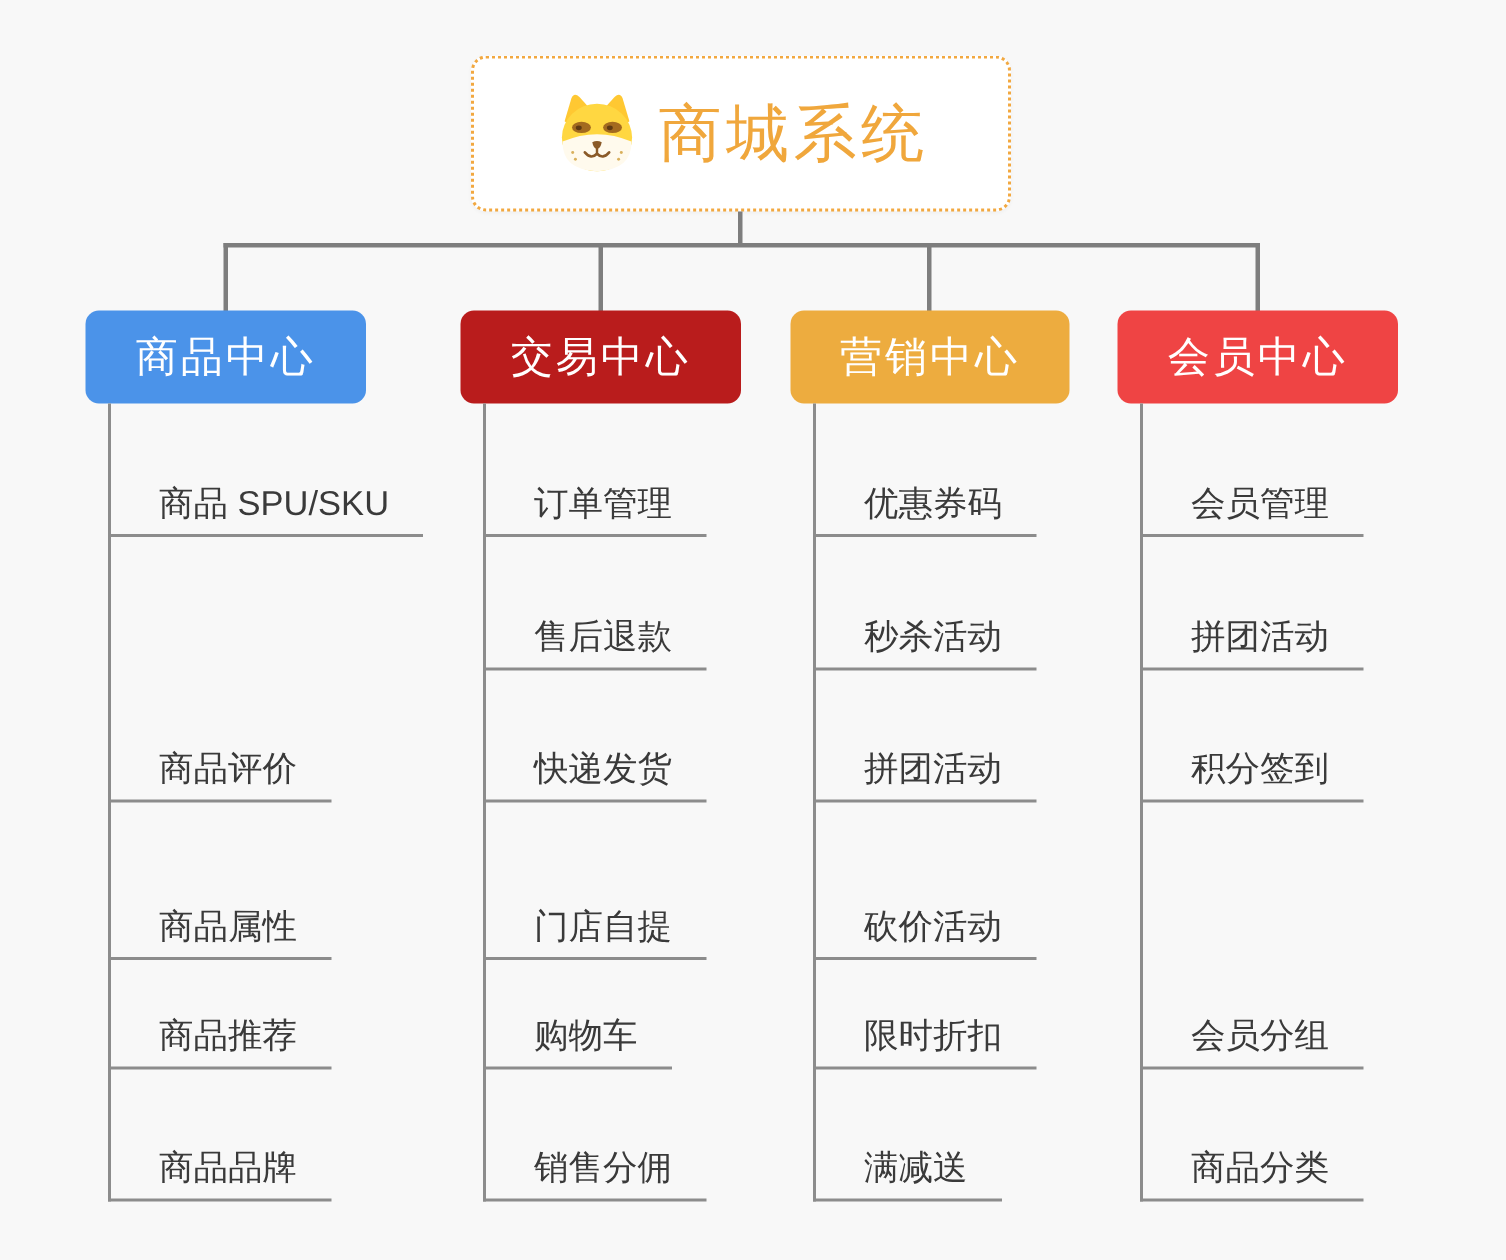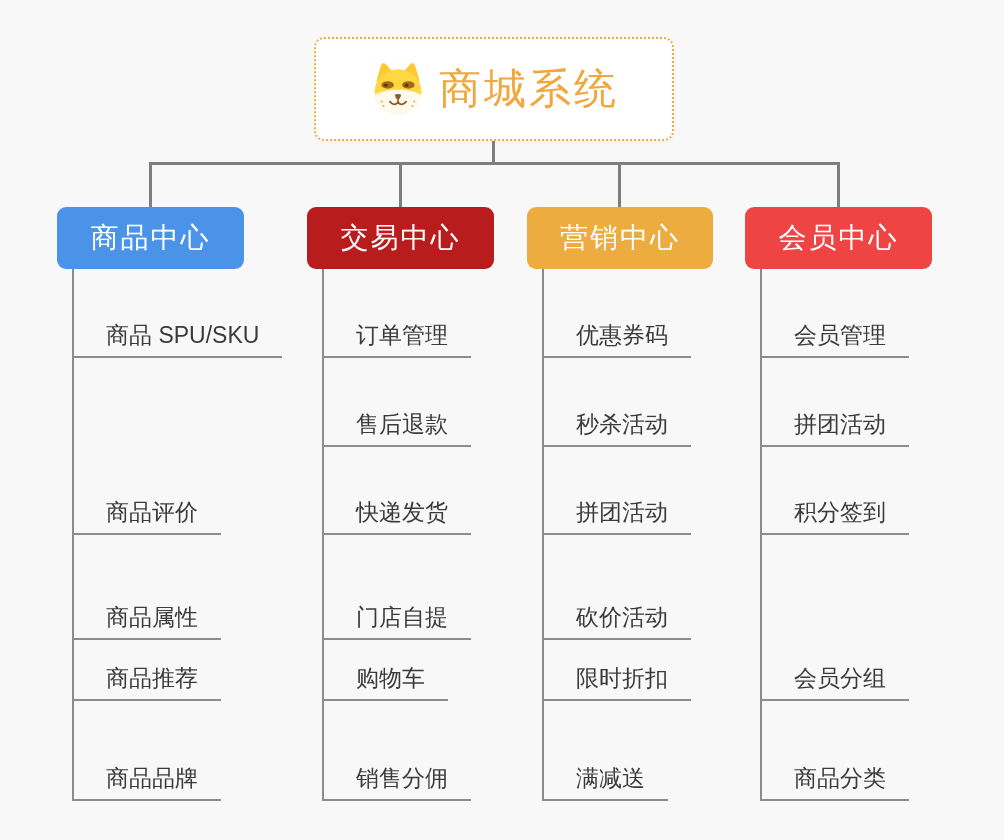--- a/index.html
+++ b/index.html
@@ -92,21 +92,21 @@
     line-height: 30px;
     color: #3A3A3A;
     border-bottom: 2px solid #8C8C8C;
     white-space: nowrap;
     display: inline-block;
   }
   .row-0 { top: 51px; }
   .row-1 { top: 140px; }
   .row-2 { top: 228px; }
   .row-3 { top: 317px; margin-top: 16px; }
-  .row-4 { top: 394px; }
+  .row-4 { top: 406px; }
   .row-5 { top: 494px; }
 </style>
 </head>
 <body>
 
 <div class="canvas">
 
   <div class="root-node" style="border-color: rgb(242, 168, 64);">
     <svg class="dog-icon" viewBox="0 0 64 60">
       <path d="M8 21 L13 4 Q15 -1 19 3 L28 13 L12 24 Z" fill="#FFC832"></path>

